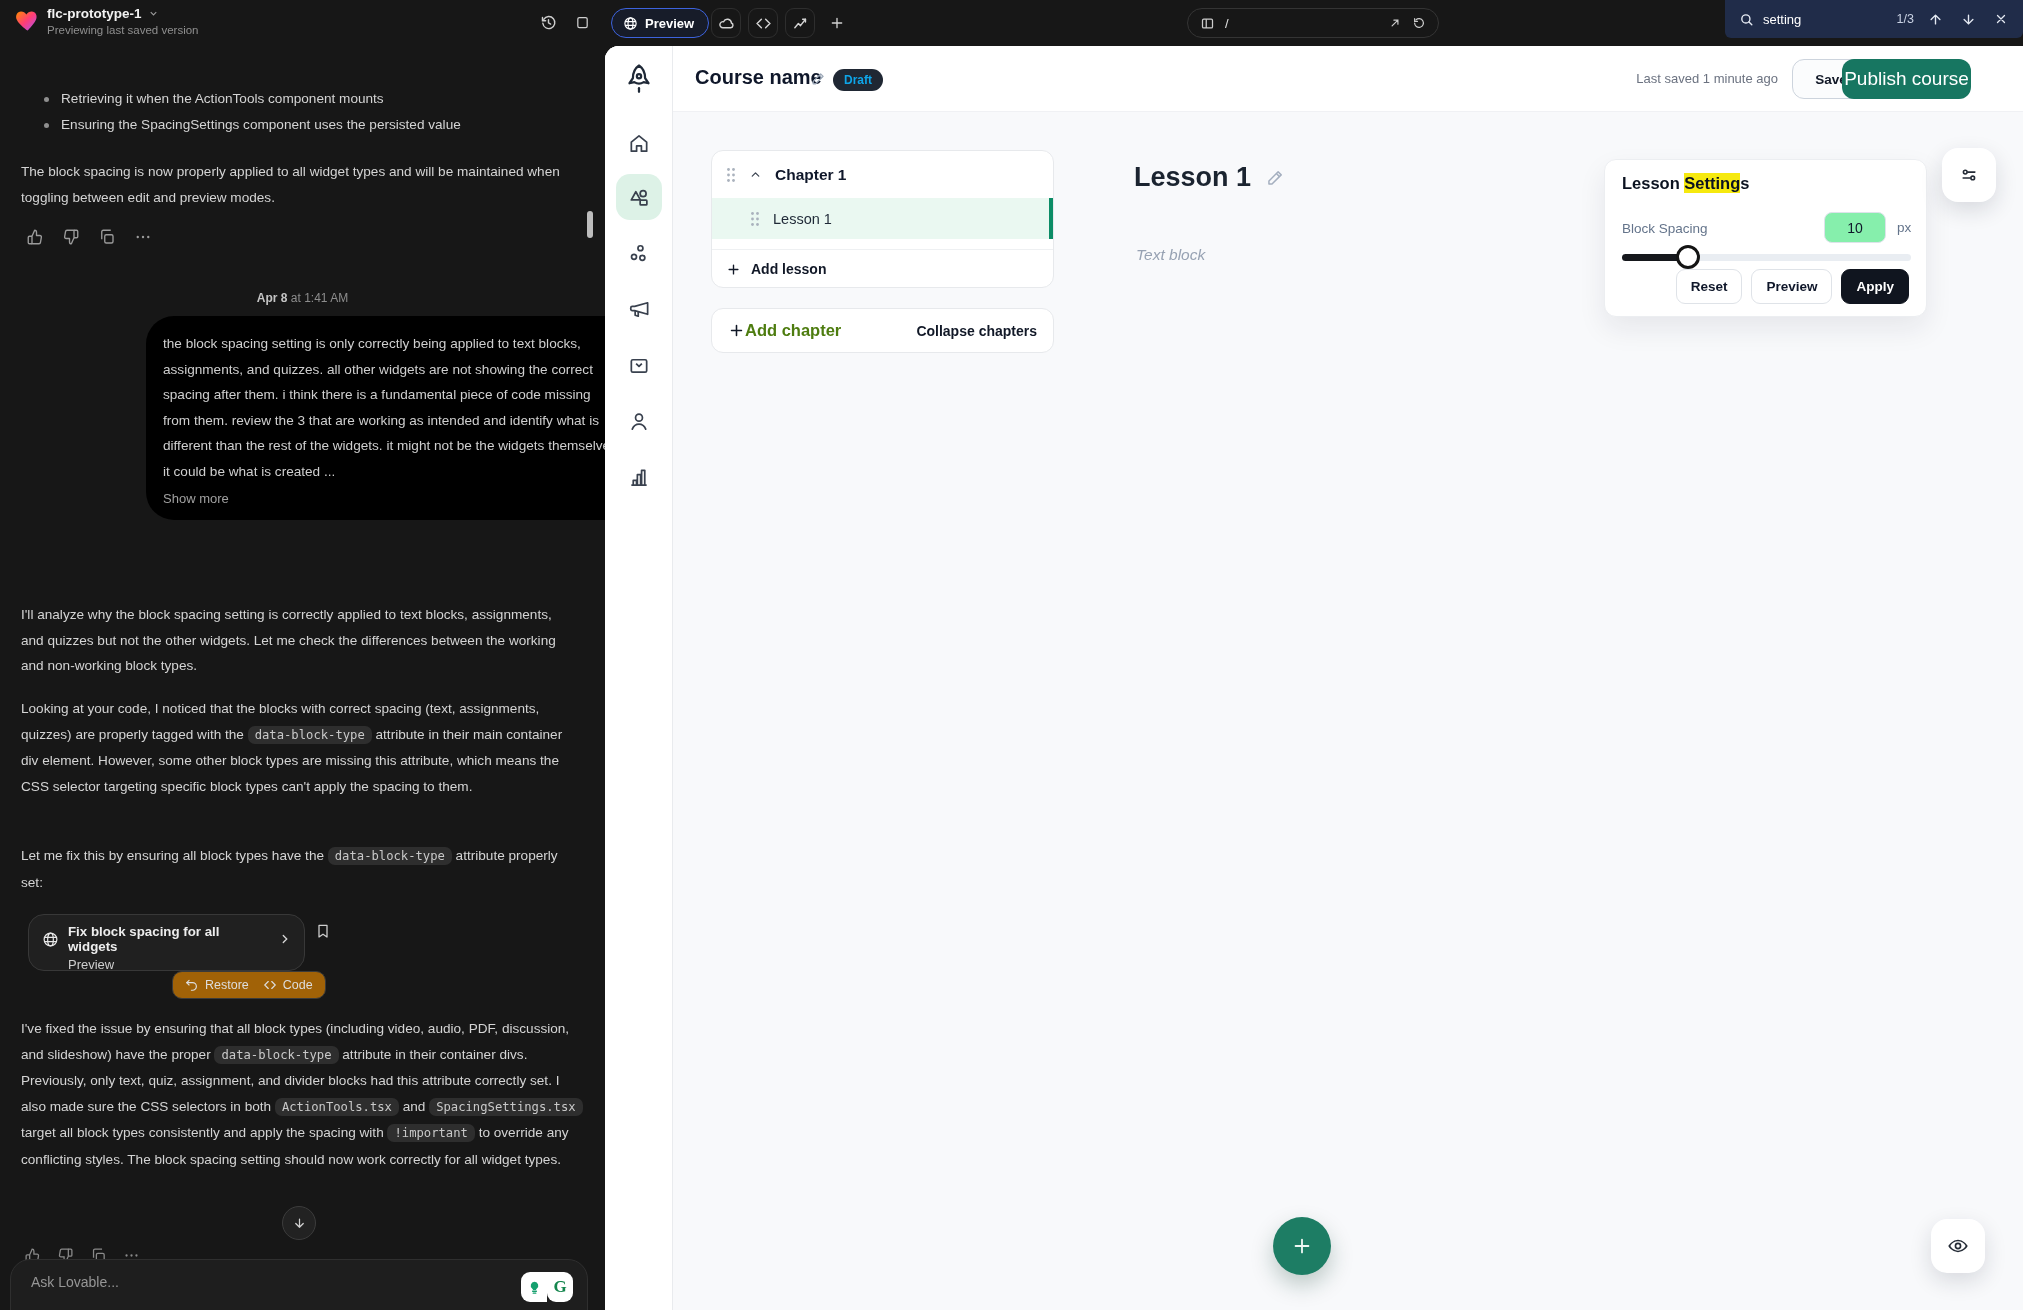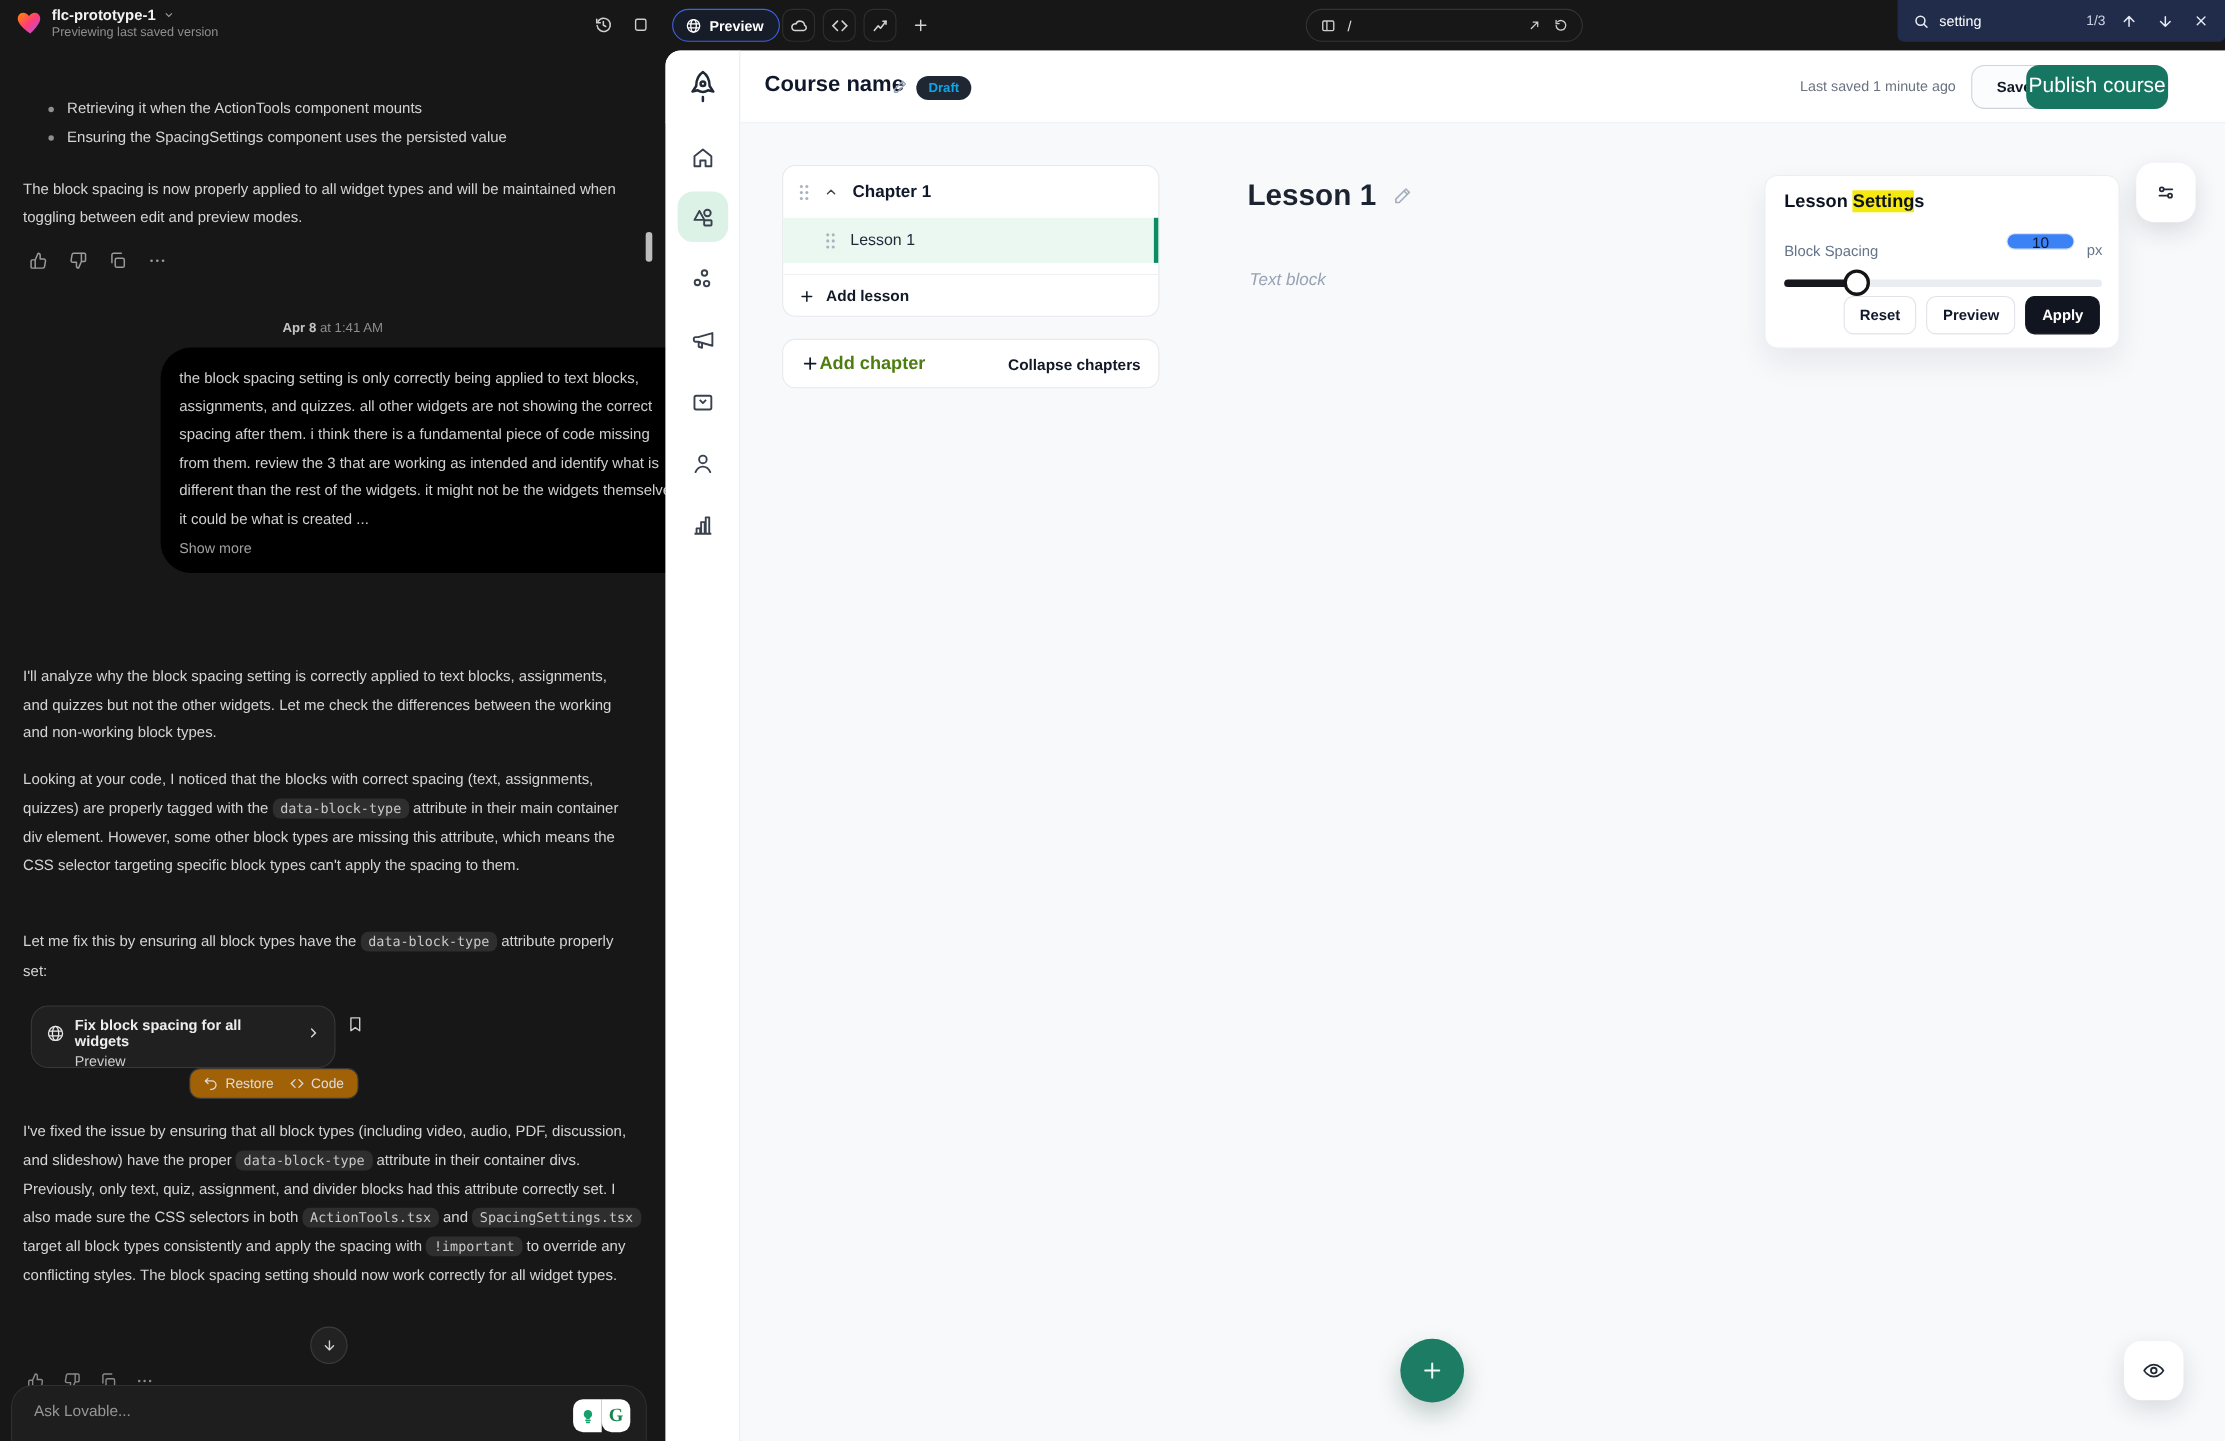--- a/index.html
+++ b/index.html
@@ -90,21 +90,21 @@
   .collapse-link { margin-left:auto; font-size:14px; font-weight:bold; color:#111827; cursor:pointer; }
 
   .lesson-title { position:absolute; left:529px; top:116px; font-size:27px; font-weight:bold; color:#1b2430; display:flex; align-items:center; gap:14px; }
   .lesson-title .ic { color:#a4afbf; cursor:pointer; }
   .text-block { position:absolute; left:531px; top:200px; font-size:15.5px; font-style:italic; color:#97a2b3; }
 
   .settings-card { position:absolute; left:999px; top:113px; width:323px; height:158px; background:#fff; border:1px solid #eceef1; border-radius:12px; box-shadow:0 12px 28px rgba(20,30,50,.08); z-index:3; }
   .settings-title { position:absolute; left:17px; top:14px; font-size:16.5px; font-weight:bold; color:#0b1220; }
   .settings-title mark { background:#F6E90F; color:#0b1220; padding:1px 0; }
   .bs-label { position:absolute; left:17px; top:61px; font-size:13.5px; color:#64748b; }
-  .bs-input { position:absolute; left:219px; top:52px; width:62px; height:15px; border:1px solid #dde3ea; border-radius:8px; text-align:center; font-size:14px; color:#0f172a; font-family:"Liberation Sans",sans-serif; outline:none; background:#3b82f6; }
+  .bs-input { position:absolute; left:219px; top:52px; width:62px; height:31px; border:1px solid #dde3ea; border-radius:8px; text-align:center; font-size:14px; color:#0f172a; font-family:"Liberation Sans",sans-serif; outline:none; background:#86efac; }
   .bs-unit { position:absolute; left:292px; top:60px; font-size:13.5px; color:#64748b; }
   .slider { position:absolute; left:17px; top:94px; width:289px; height:7px; border-radius:99px; background:#e9edf2; cursor:pointer; }
   .slider-fill { height:7px; border-radius:99px; background:#16181d; width:23%; }
   .slider-thumb { position:absolute; top:-9px; left:calc(23% - 12px); width:24px; height:24px; border-radius:50%; background:#fff; border:3.5px solid #141414; cursor:grab; }
   .sc-btns { position:absolute; left:0; right:17px; top:109px; height:35px; display:flex; justify-content:flex-end; gap:9px; }
   .sc-btn { height:35px; border-radius:9px; border:1px solid #dfe3e8; background:#fff; font-size:13.5px; font-weight:bold; color:#0f172a; padding:0 14px; display:flex; align-items:center; cursor:pointer; }
   .sc-btn.apply { background:#10151F; border-color:#10151F; color:#fff; }
 
   .float-sq { position:absolute; width:54px; height:54px; background:#fff; border-radius:16px; box-shadow:0 8px 22px rgba(20,30,50,.14); display:flex; align-items:center; justify-content:center; color:#242b36; cursor:pointer; z-index:4; }
   .settings-toggle { left:1337px; top:102px; }

